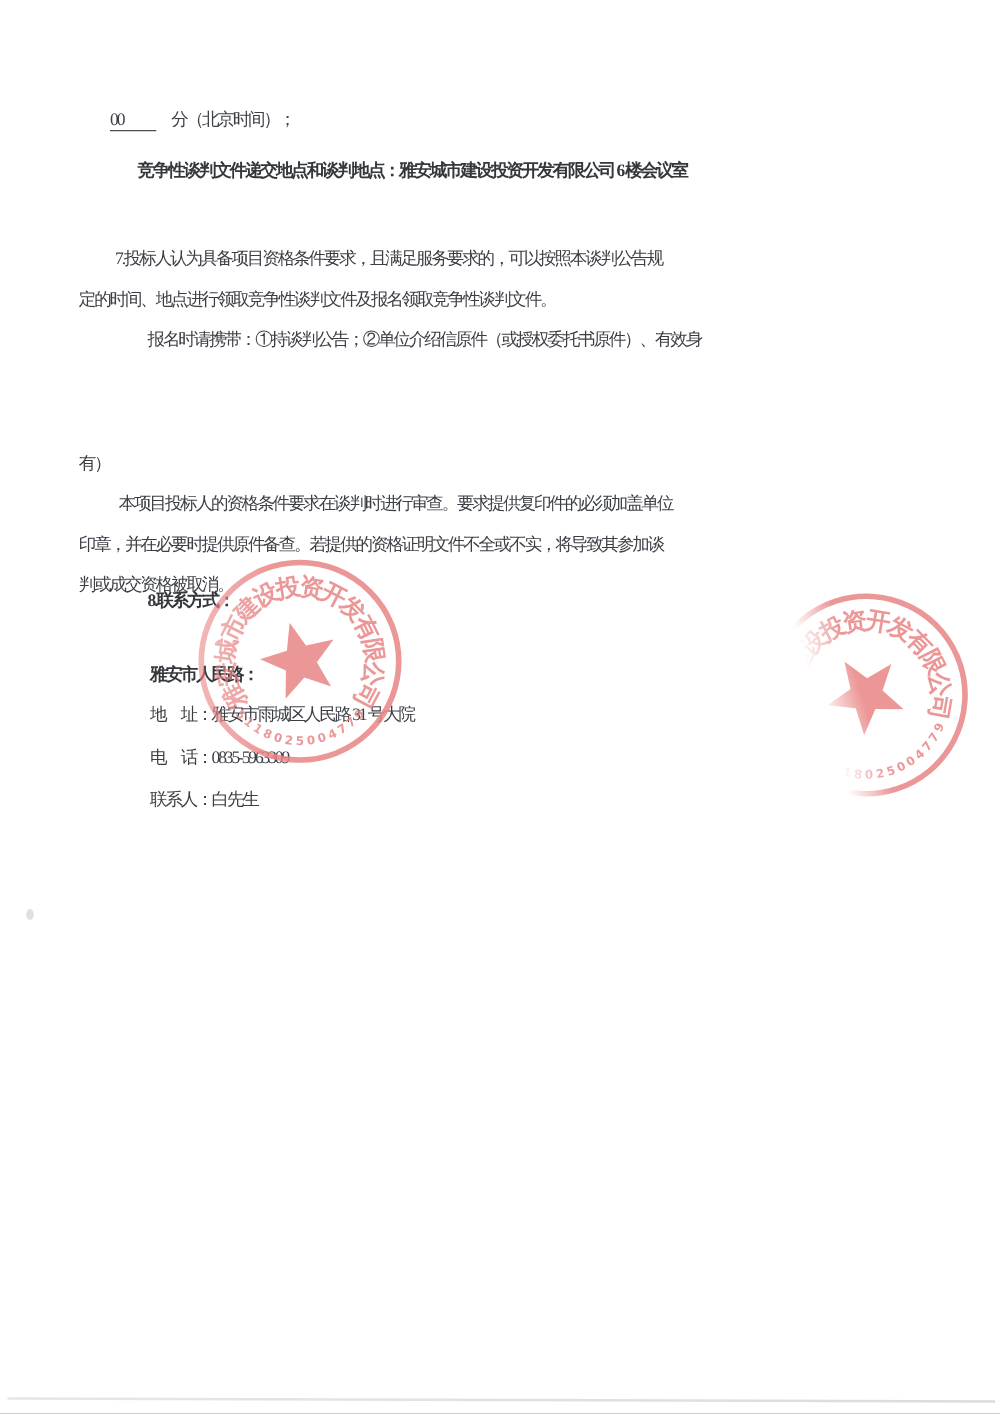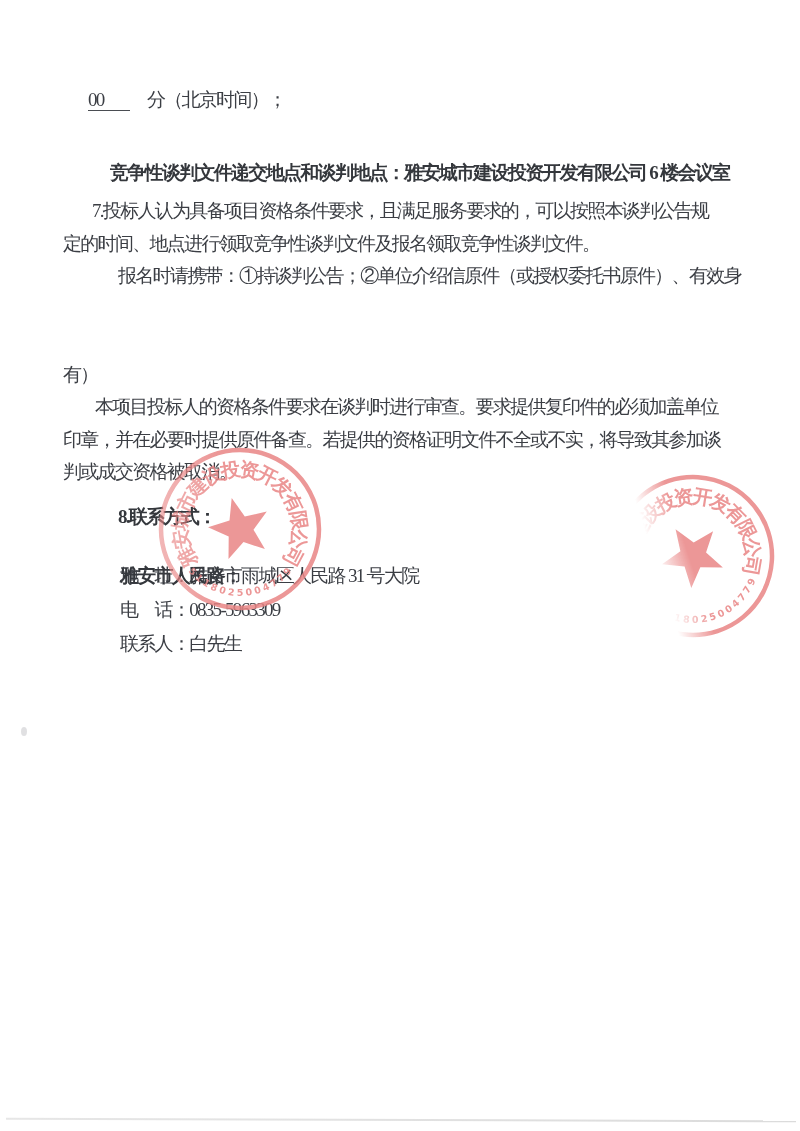--- a/index.html
+++ b/index.html
@@ -7,27 +7,27 @@
     position:relative;
     width:800px;height:1131px;
     margin:0 auto;
     background:#ffffff;
     overflow:hidden;
     font-family:"Liberation Serif","DejaVu Serif",serif;
   }
   .line{
     position:absolute;
     white-space:nowrap;
-    font-size:19px;
+    font-size:14px;
     letter-spacing:-1.7px;
     color:var(--ink,#3b3e44);
     line-height:1;
     text-align:center;
   }
-  .bold{font-weight:bold;color:var(--ink-bold,#34373c);margin-top:32px;}
+  .bold{font-weight:bold;color:var(--ink-bold,#34373c);}
   .u{
     border-bottom:1.5px solid #4a4d52;
     padding-right:26px;
   }
   .seal{position:absolute;pointer-events:none;}
   .seal-left{left:145px;top:434px;}
   .seal-right{left:598px;top:461px;}
   .speck{
     position:absolute;left:21px;top:727px;
     width:6px;height:9px;border-radius:50%;

